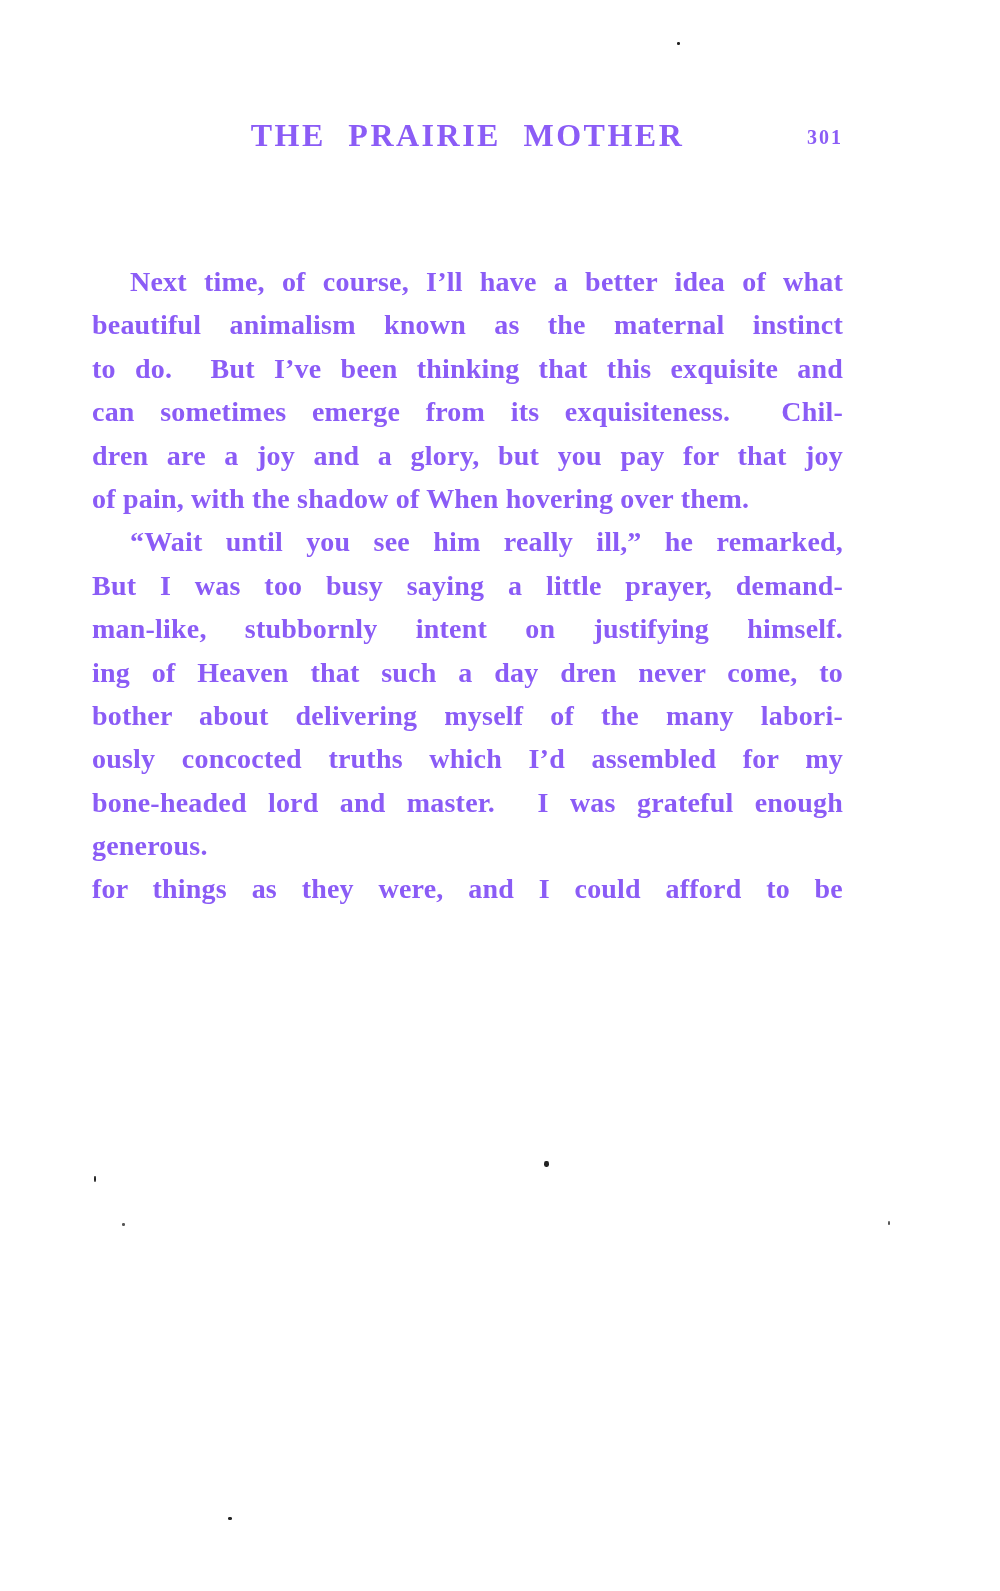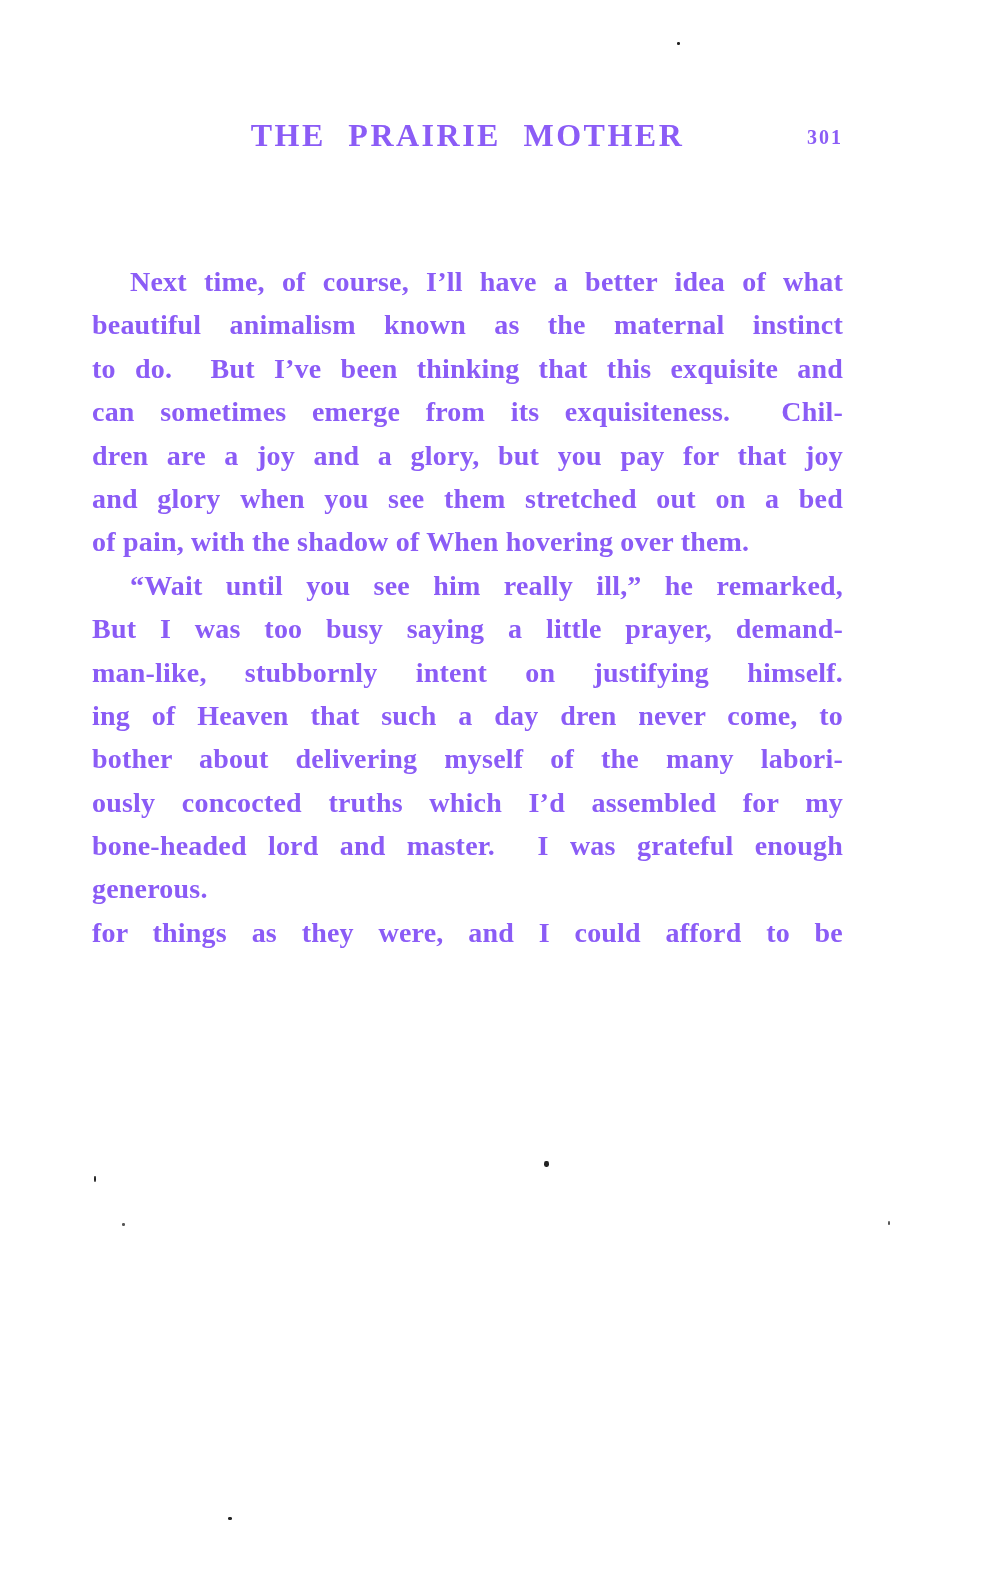--- a/index.html
+++ b/index.html
@@ -78,21 +78,20 @@
     <span class="page-number">301</span>
   </header>
 
   <main class="page-body">
       <div class="para">
         <div class="line first" style="">Next time, of course, I’ll have a better idea of what</div>
         <div class="line" style="">beautiful animalism known as the maternal instinct</div>
         <div class="line" style="">to do.&nbsp; But I’ve been thinking that this exquisite and</div>
         <div class="line" style="">can sometimes emerge from its exquisiteness.&nbsp; Chil-</div>
         <div class="line" style="">dren are a joy and a glory, but you pay for that joy</div>
-        <div class="line" style="">and glory when you see them stretched out on a bed</div>
         <div class="line last" style="">of pain, with the shadow of When hovering over them.</div>
       </div>
       <div class="para">
         <div class="line first" style="">“Wait until you see him really ill,” he remarked,</div>
         <div class="line" style="">But I was too busy saying a little prayer, demand-</div>
         <div class="line" style="">man-like, stubbornly intent on justifying himself.</div>
         <div class="line" style="">ing of Heaven that such a day dren never come, to</div>
         <div class="line" style="">bother about delivering myself of the many labori-</div>
         <div class="line" style="">ously concocted truths which I’d assembled for my</div>
         <div class="line" style="">bone-headed lord and master.&nbsp; I was grateful enough</div>

